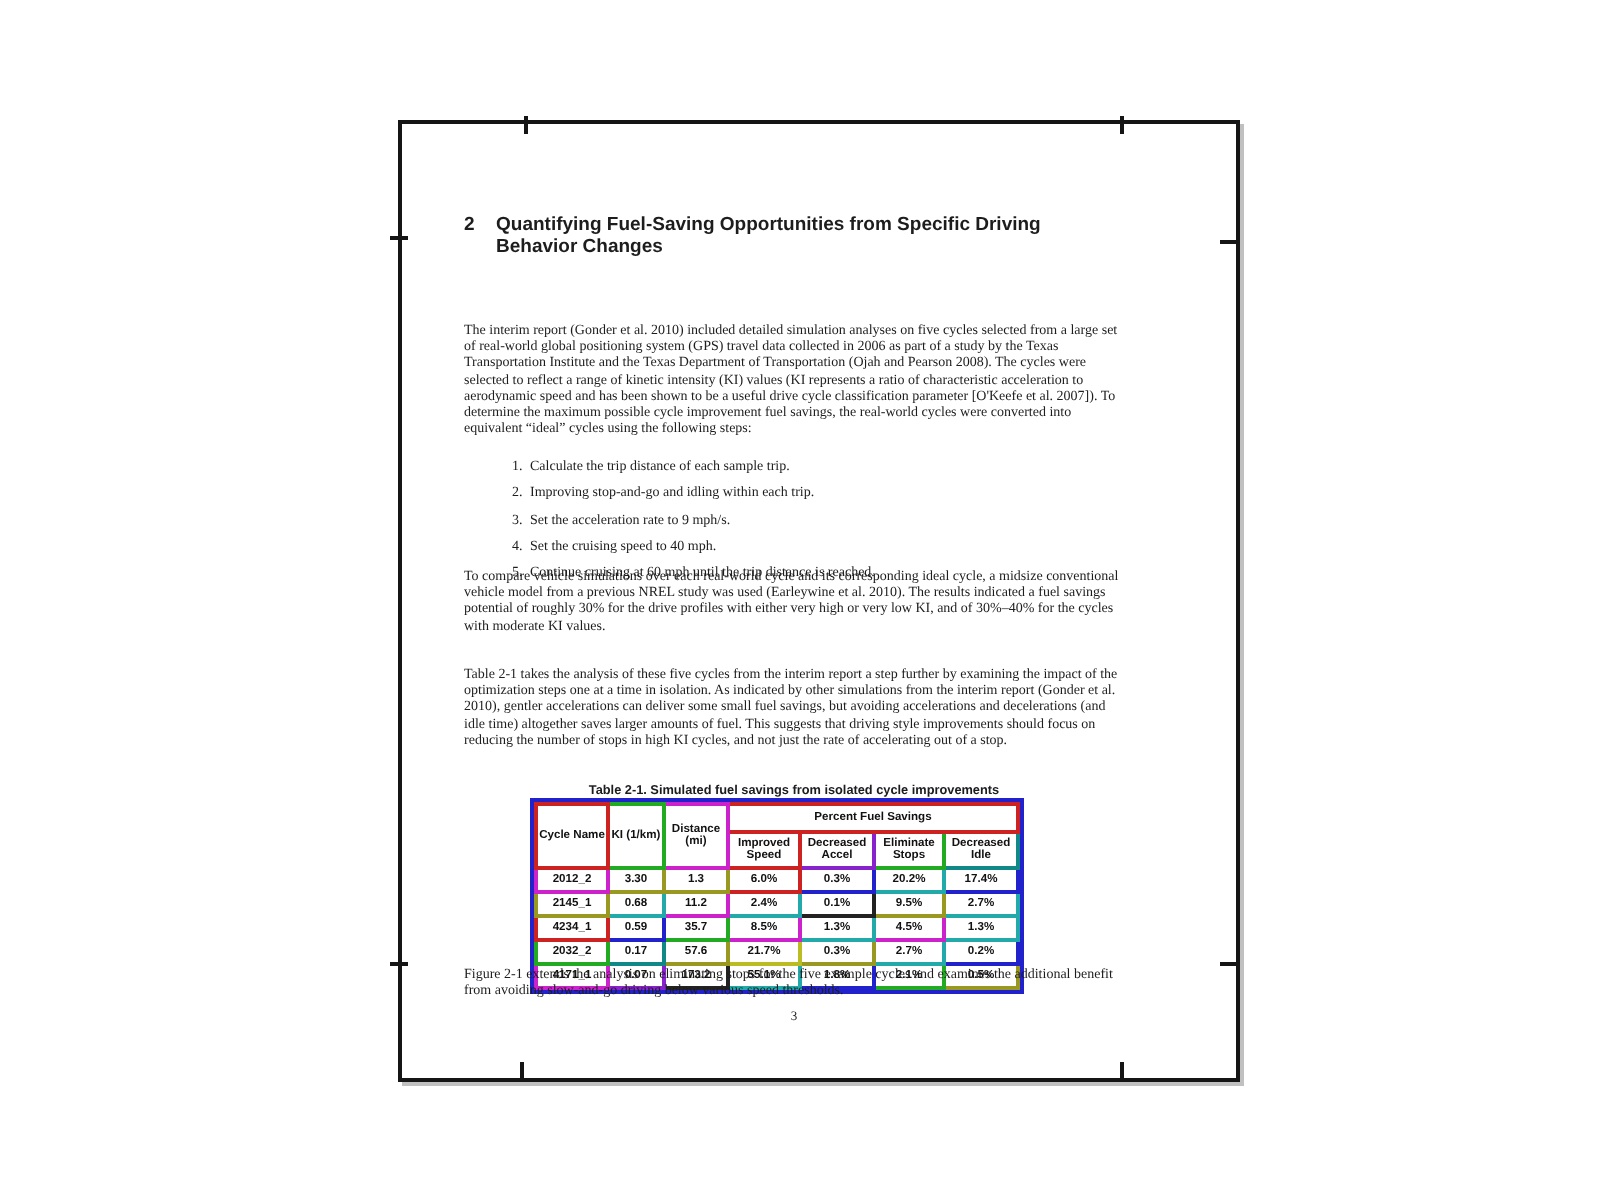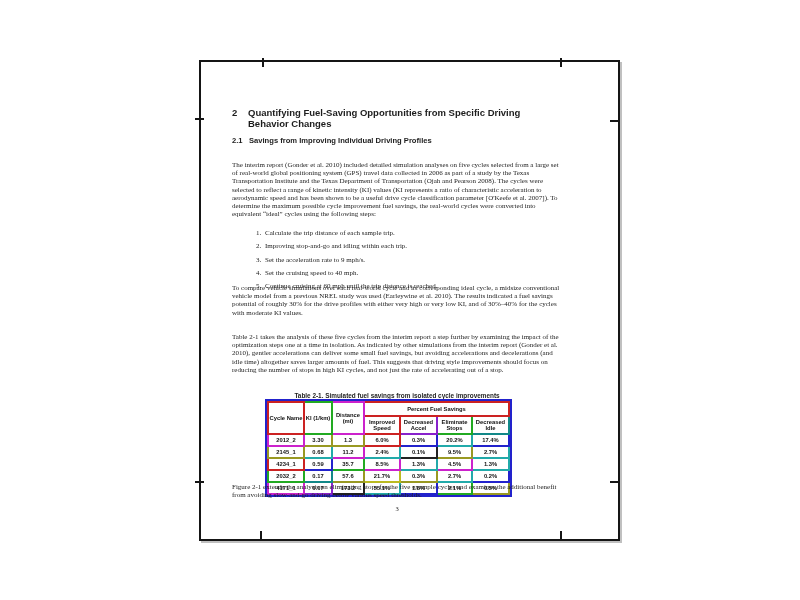--- a/index.html
+++ b/index.html
@@ -85,24 +85,20 @@
   <div class="tick v" style="right:-1px; top:58px;"></div>
   <div class="tick v" style="right:-1px; top:419px;"></div>
   <div class="tick h" style="left:59px; bottom:-1px;"></div>
   <div class="tick h" style="left:359px; bottom:-1px;"></div>
 
   <div class="h1">
     <span class="num">2</span>
     <span>Quantifying Fuel-Saving Opportunities from Specific Driving Behavior Changes</span>
   </div>
 
-  <div class="h2">
-    <span class="num">2.1</span>
-    <span>Savings from Improving Individual Driving Profiles</span>
-  </div>
 
 
   <div class="para p1">The interim report (Gonder et al. 2010) included detailed simulation analyses on five cycles selected from a large set of real-world global positioning system (GPS) travel data collected in 2006 as part of a study by the Texas Transportation Institute and the Texas Department of Transportation (Ojah and Pearson 2008). The cycles were selected to reflect a range of kinetic intensity (KI) values (KI represents a ratio of characteristic acceleration to aerodynamic speed and has been shown to be a useful drive cycle classification parameter [O'Keefe et al. 2007]). To determine the maximum possible cycle improvement fuel savings, the real-world cycles were converted into equivalent “ideal” cycles using the following steps:</div>
 
   <ol class="steps">
     <li>Calculate the trip distance of each sample trip.</li>
     <li>Improving stop-and-go and idling within each trip.</li>
     <li>Set the acceleration rate to 9 mph/s.</li>
     <li>Set the cruising speed to 40 mph.</li>
     <li>Continue cruising at 60 mph until the trip distance is reached.</li>

